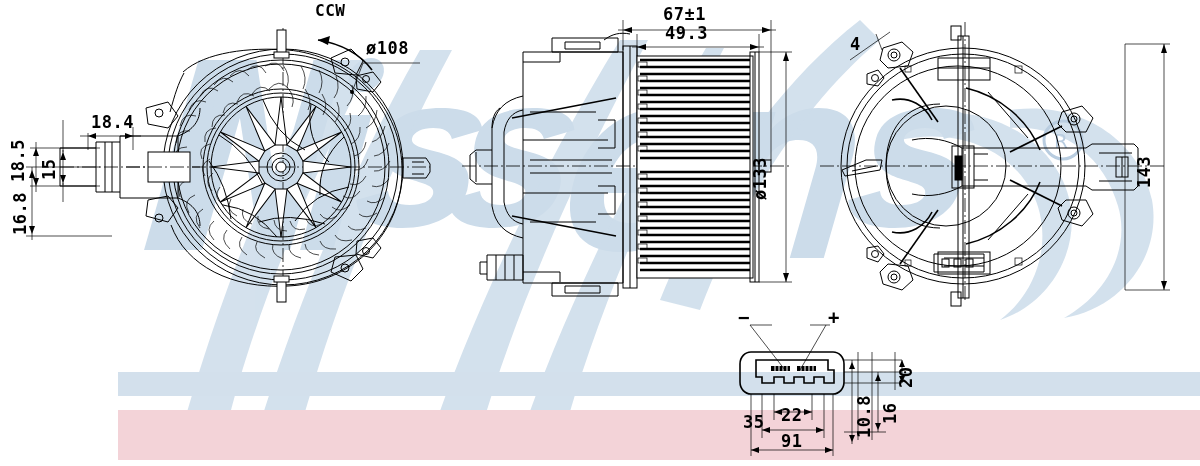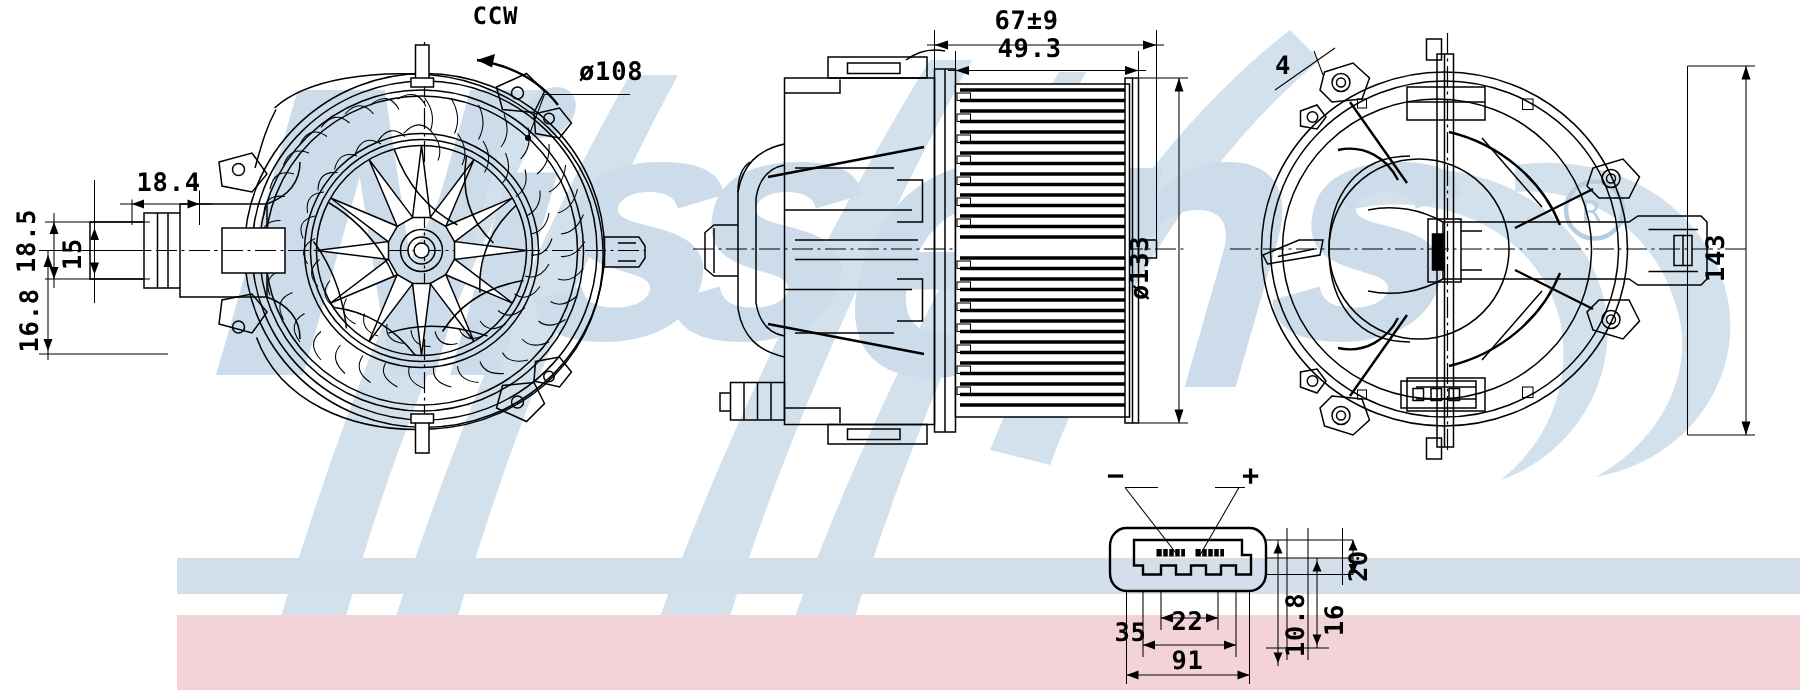--- a/index.html
+++ b/index.html
@@ -649,31 +649,31 @@
       </g>
     </g>
 
   </svg>
   </div>
 
   <div class="layer" id="labels">
 
     <span class="lbl" style="left:315px;top:3px;font-size:16px;">CCW</span>
 
-    <span class="lbl" style="left:386px;top:40px;font-size:17px;">ø108</span>
+    <span class="lbl" style="left:366px;top:40px;font-size:17px;">ø108</span>
 
     <span class="lbl" style="left:91px;top:114px;font-size:17px;">18.4</span>
 
     <span class="lbl vert" style="left:10px;top:182px;font-size:17px;">18.5</span>
 
     <span class="lbl vert" style="left:41px;top:180px;font-size:17px;">15</span>
 
     <span class="lbl vert" style="left:12px;top:235px;font-size:17px;">16.8</span>
 
-    <span class="lbl" style="left:663px;top:6px;font-size:17px;">67±9</span>
+    <span class="lbl" style="left:663px;top:6px;font-size:17px;">67±1</span>
 
     <span class="lbl" style="left:665px;top:25px;font-size:17px;">49.3</span>
 
     <span class="lbl vert" style="left:752px;top:200px;font-size:17px;">ø133</span>
 
     <span class="lbl" style="left:850px;top:36px;font-size:17px;">4</span>
 
     <span class="lbl vert" style="left:1136px;top:188px;font-size:17px;">143</span>
 
     <span class="lbl" style="left:738px;top:308px;font-size:19px;">−</span>

